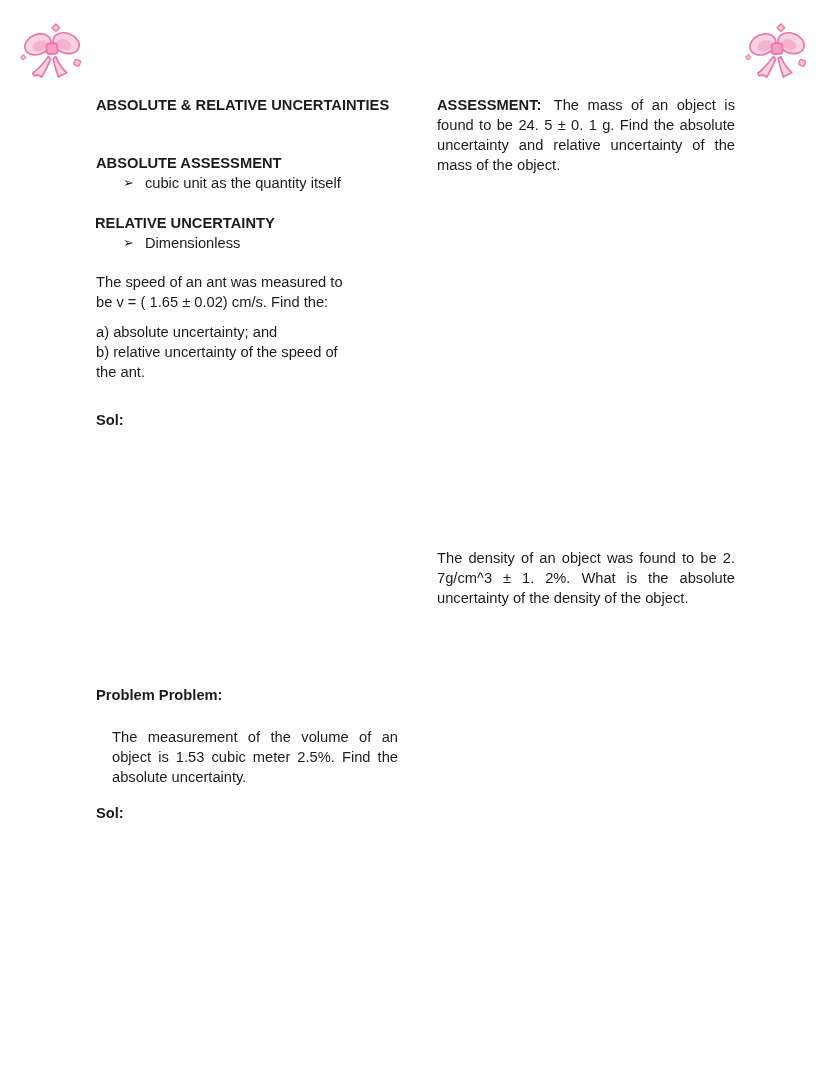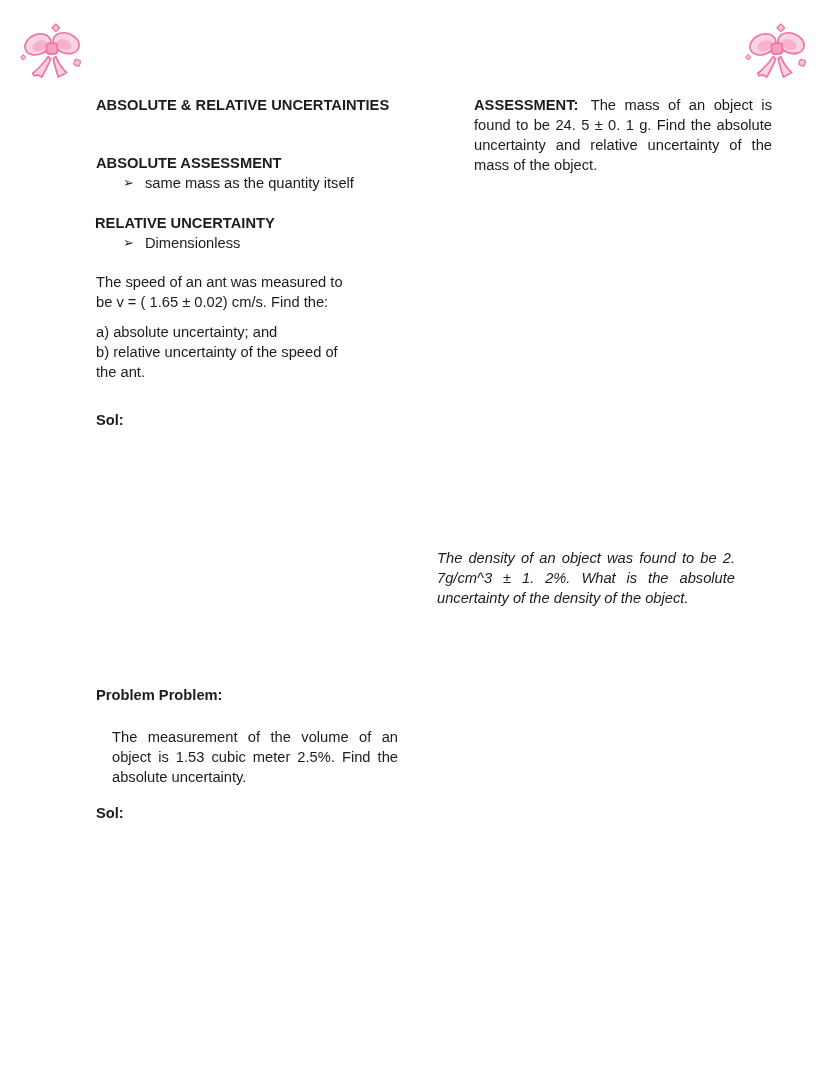--- a/index.html
+++ b/index.html
@@ -69,21 +69,21 @@
       </g>
     </g>
   </svg>
 
   <div class="blk b just" style="left:96px; top:95px; width:294px;">ABSOLUTE &amp; RELATIVE UNCERTAINTIES</div>
 
   <div class="blk b" style="left:96px; top:153px; width:294px;">ABSOLUTE ASSESSMENT</div>
 
   <div class="blk bullet-row" style="left:123px; top:173px; width:267px;">
     <span class="bullet-glyph">➢</span>
-    <span>same mass as the quantity itself</span>
+    <span>cubic unit as the quantity itself</span>
   </div>
 
   <div class="blk b" style="left:95px; top:213px; width:294px;">RELATIVE UNCERTAINTY</div>
 
   <div class="blk bullet-row" style="left:123px; top:233px; width:267px;">
     <span class="bullet-glyph">➢</span>
     <span>Dimensionless</span>
   </div>
 
   <div class="blk" style="left:96px; top:272px; width:262px;">The speed of an ant was measured to be v = ( 1.65 ± 0.02) cm/s. Find the:</div>
@@ -92,20 +92,20 @@
 b) relative uncertainty of the speed of the ant.</div>
 
   <div class="blk b" style="left:96px; top:410px; width:294px;">Sol:</div>
 
   <div class="blk b" style="left:96px; top:685px; width:294px;">Problem Problem:</div>
 
   <div class="blk just" style="left:112px; top:727px; width:286px;">The measurement of the volume of an object is 1.53 cubic meter 2.5%. Find the absolute uncertainty.</div>
 
   <div class="blk b" style="left:96px; top:803px; width:294px;">Sol:</div>
 
-  <div class="blk just" style="left:437px; top:95px; width:298px;margin-left:37px;">
+  <div class="blk just" style="left:437px; top:95px; width:298px;">
     <span class="b" style="margin-right:4px;">ASSESSMENT:</span>
     <span>The mass of an object is found to be 24. 5 ± 0. 1 g. Find the absolute uncertainty and relative uncertainty of the mass of the object.</span>
   </div>
 
-  <div class="blk just" style="left:437px; top:548px; width:298px;font-style:italic;">The density of an object was found to be 2. 7g/cm^3 ± 1. 2%. What is the absolute uncertainty of the density of the object.</div>
+  <div class="blk just" style="left:437px; top:548px; width:298px;">The density of an object was found to be 2. 7g/cm^3 ± 1. 2%. What is the absolute uncertainty of the density of the object.</div>
 
 </div>
 
 </body></html>

